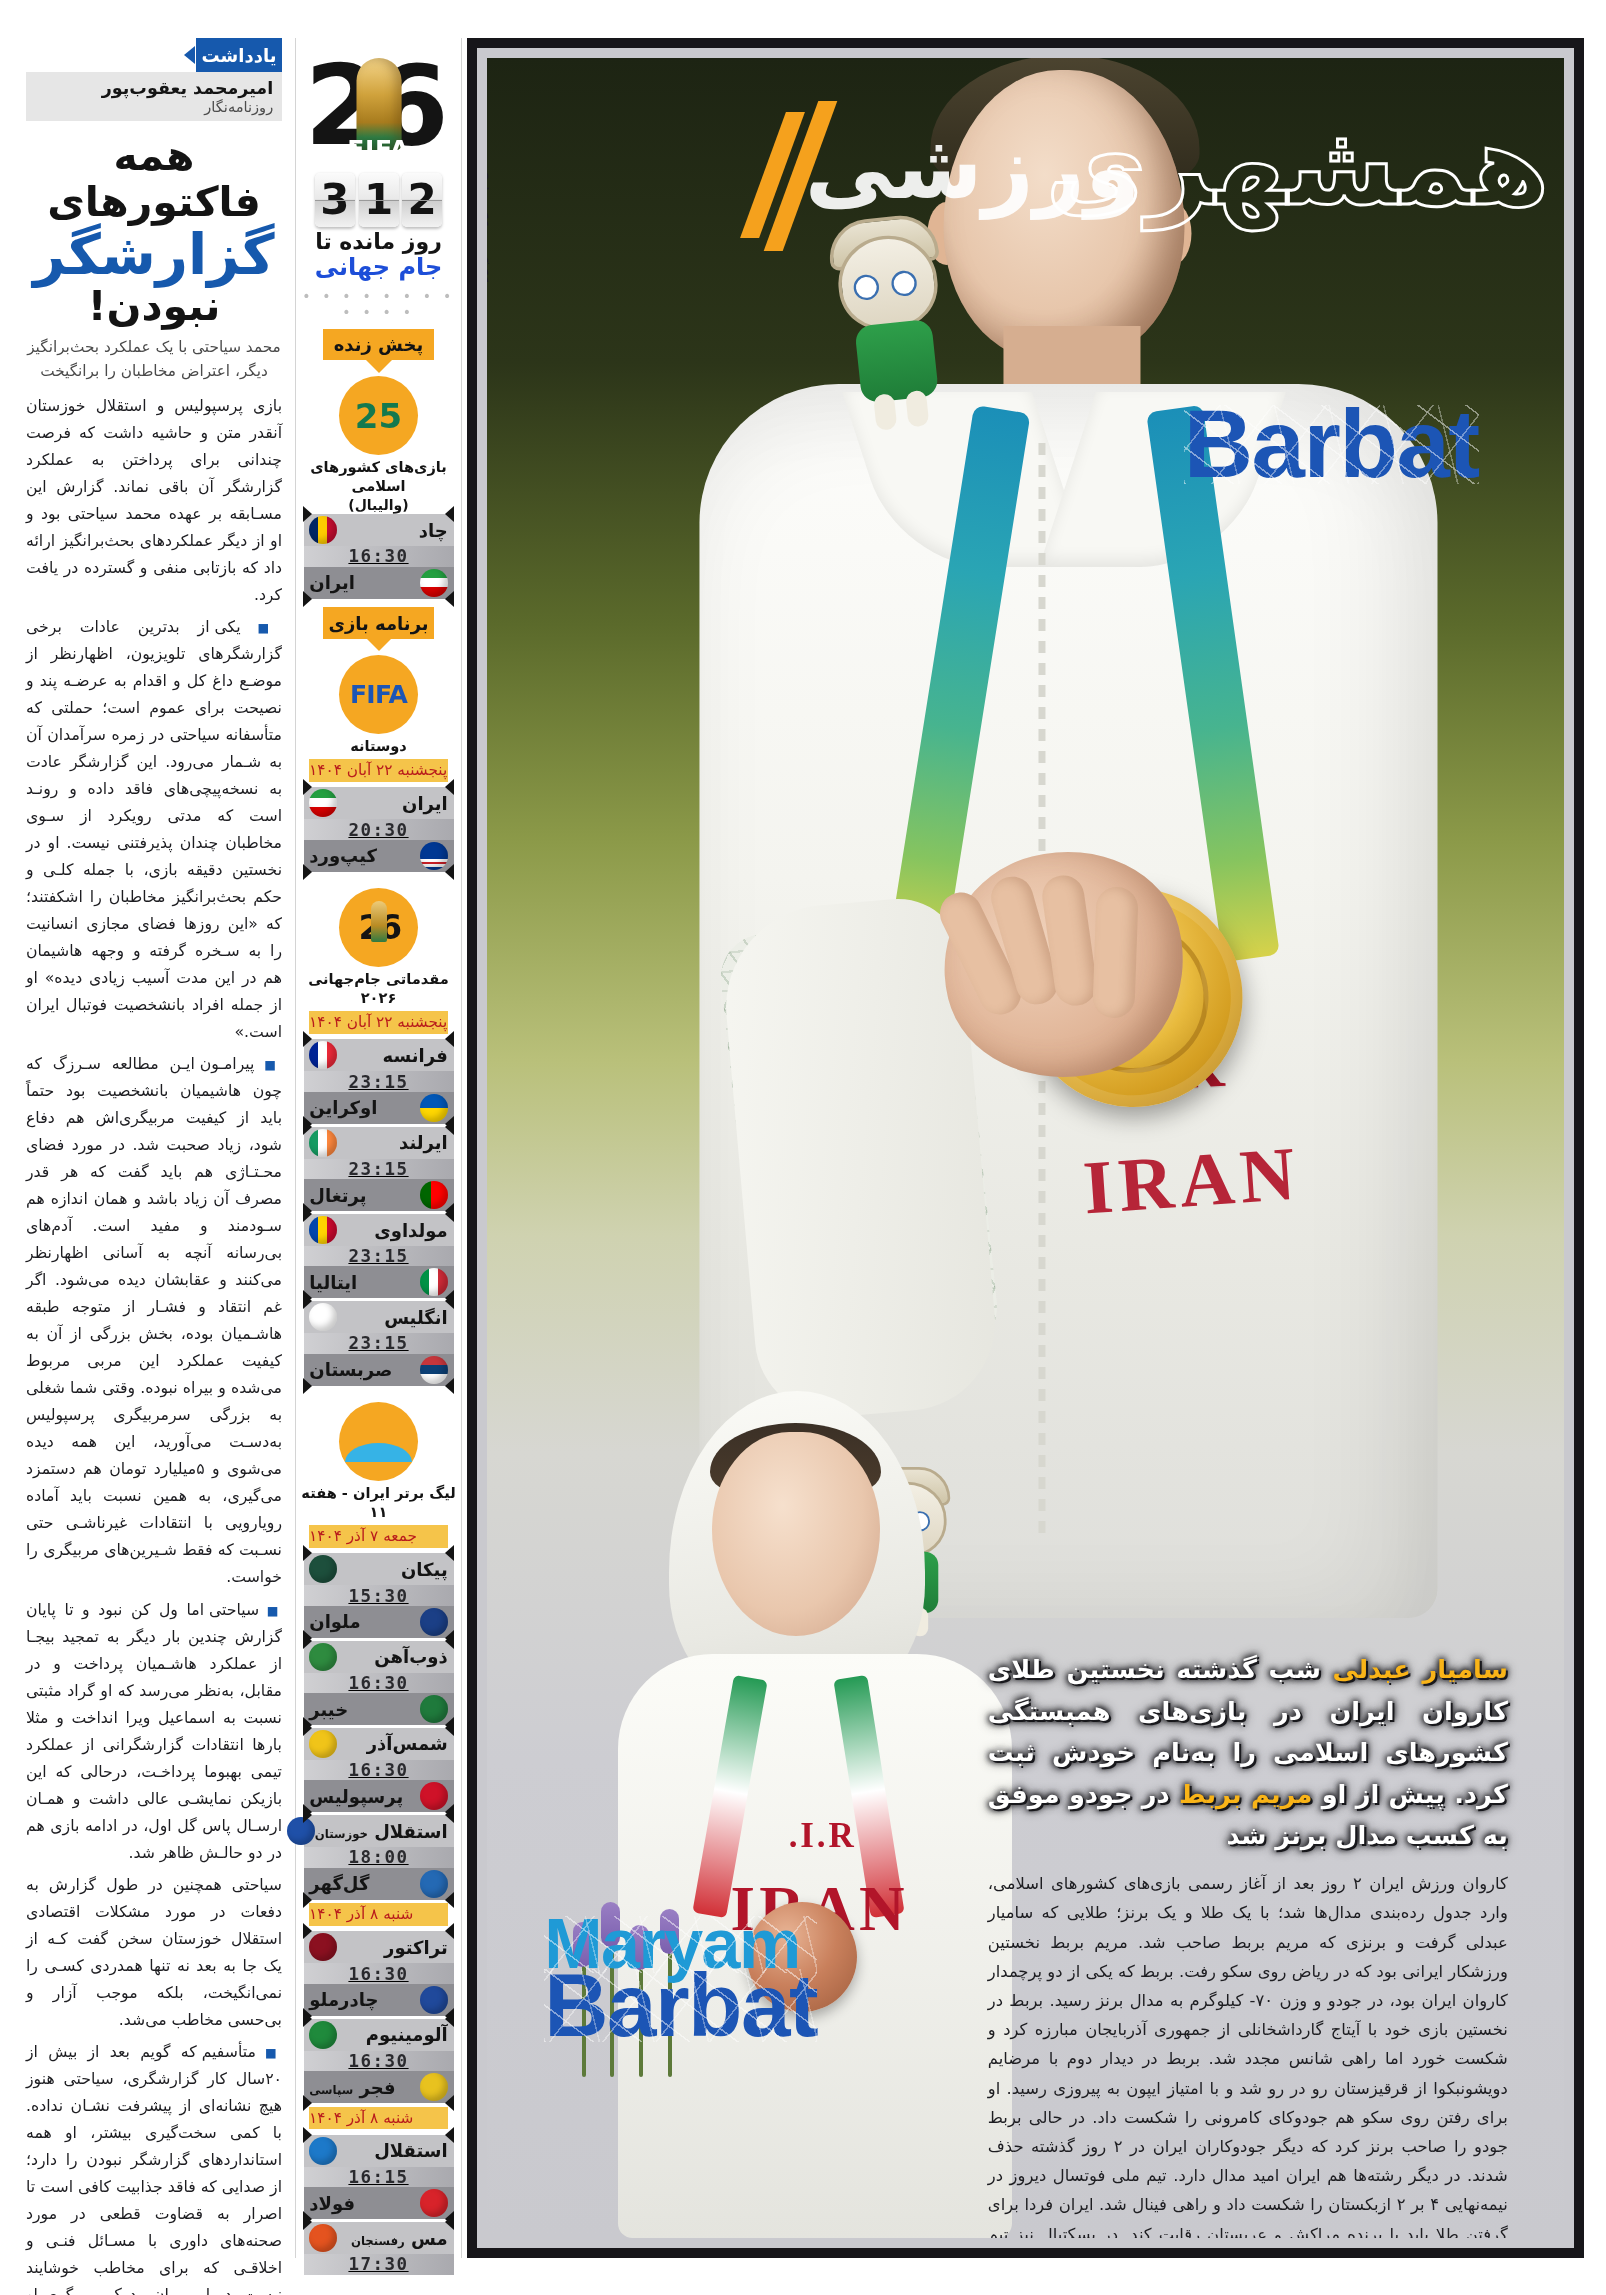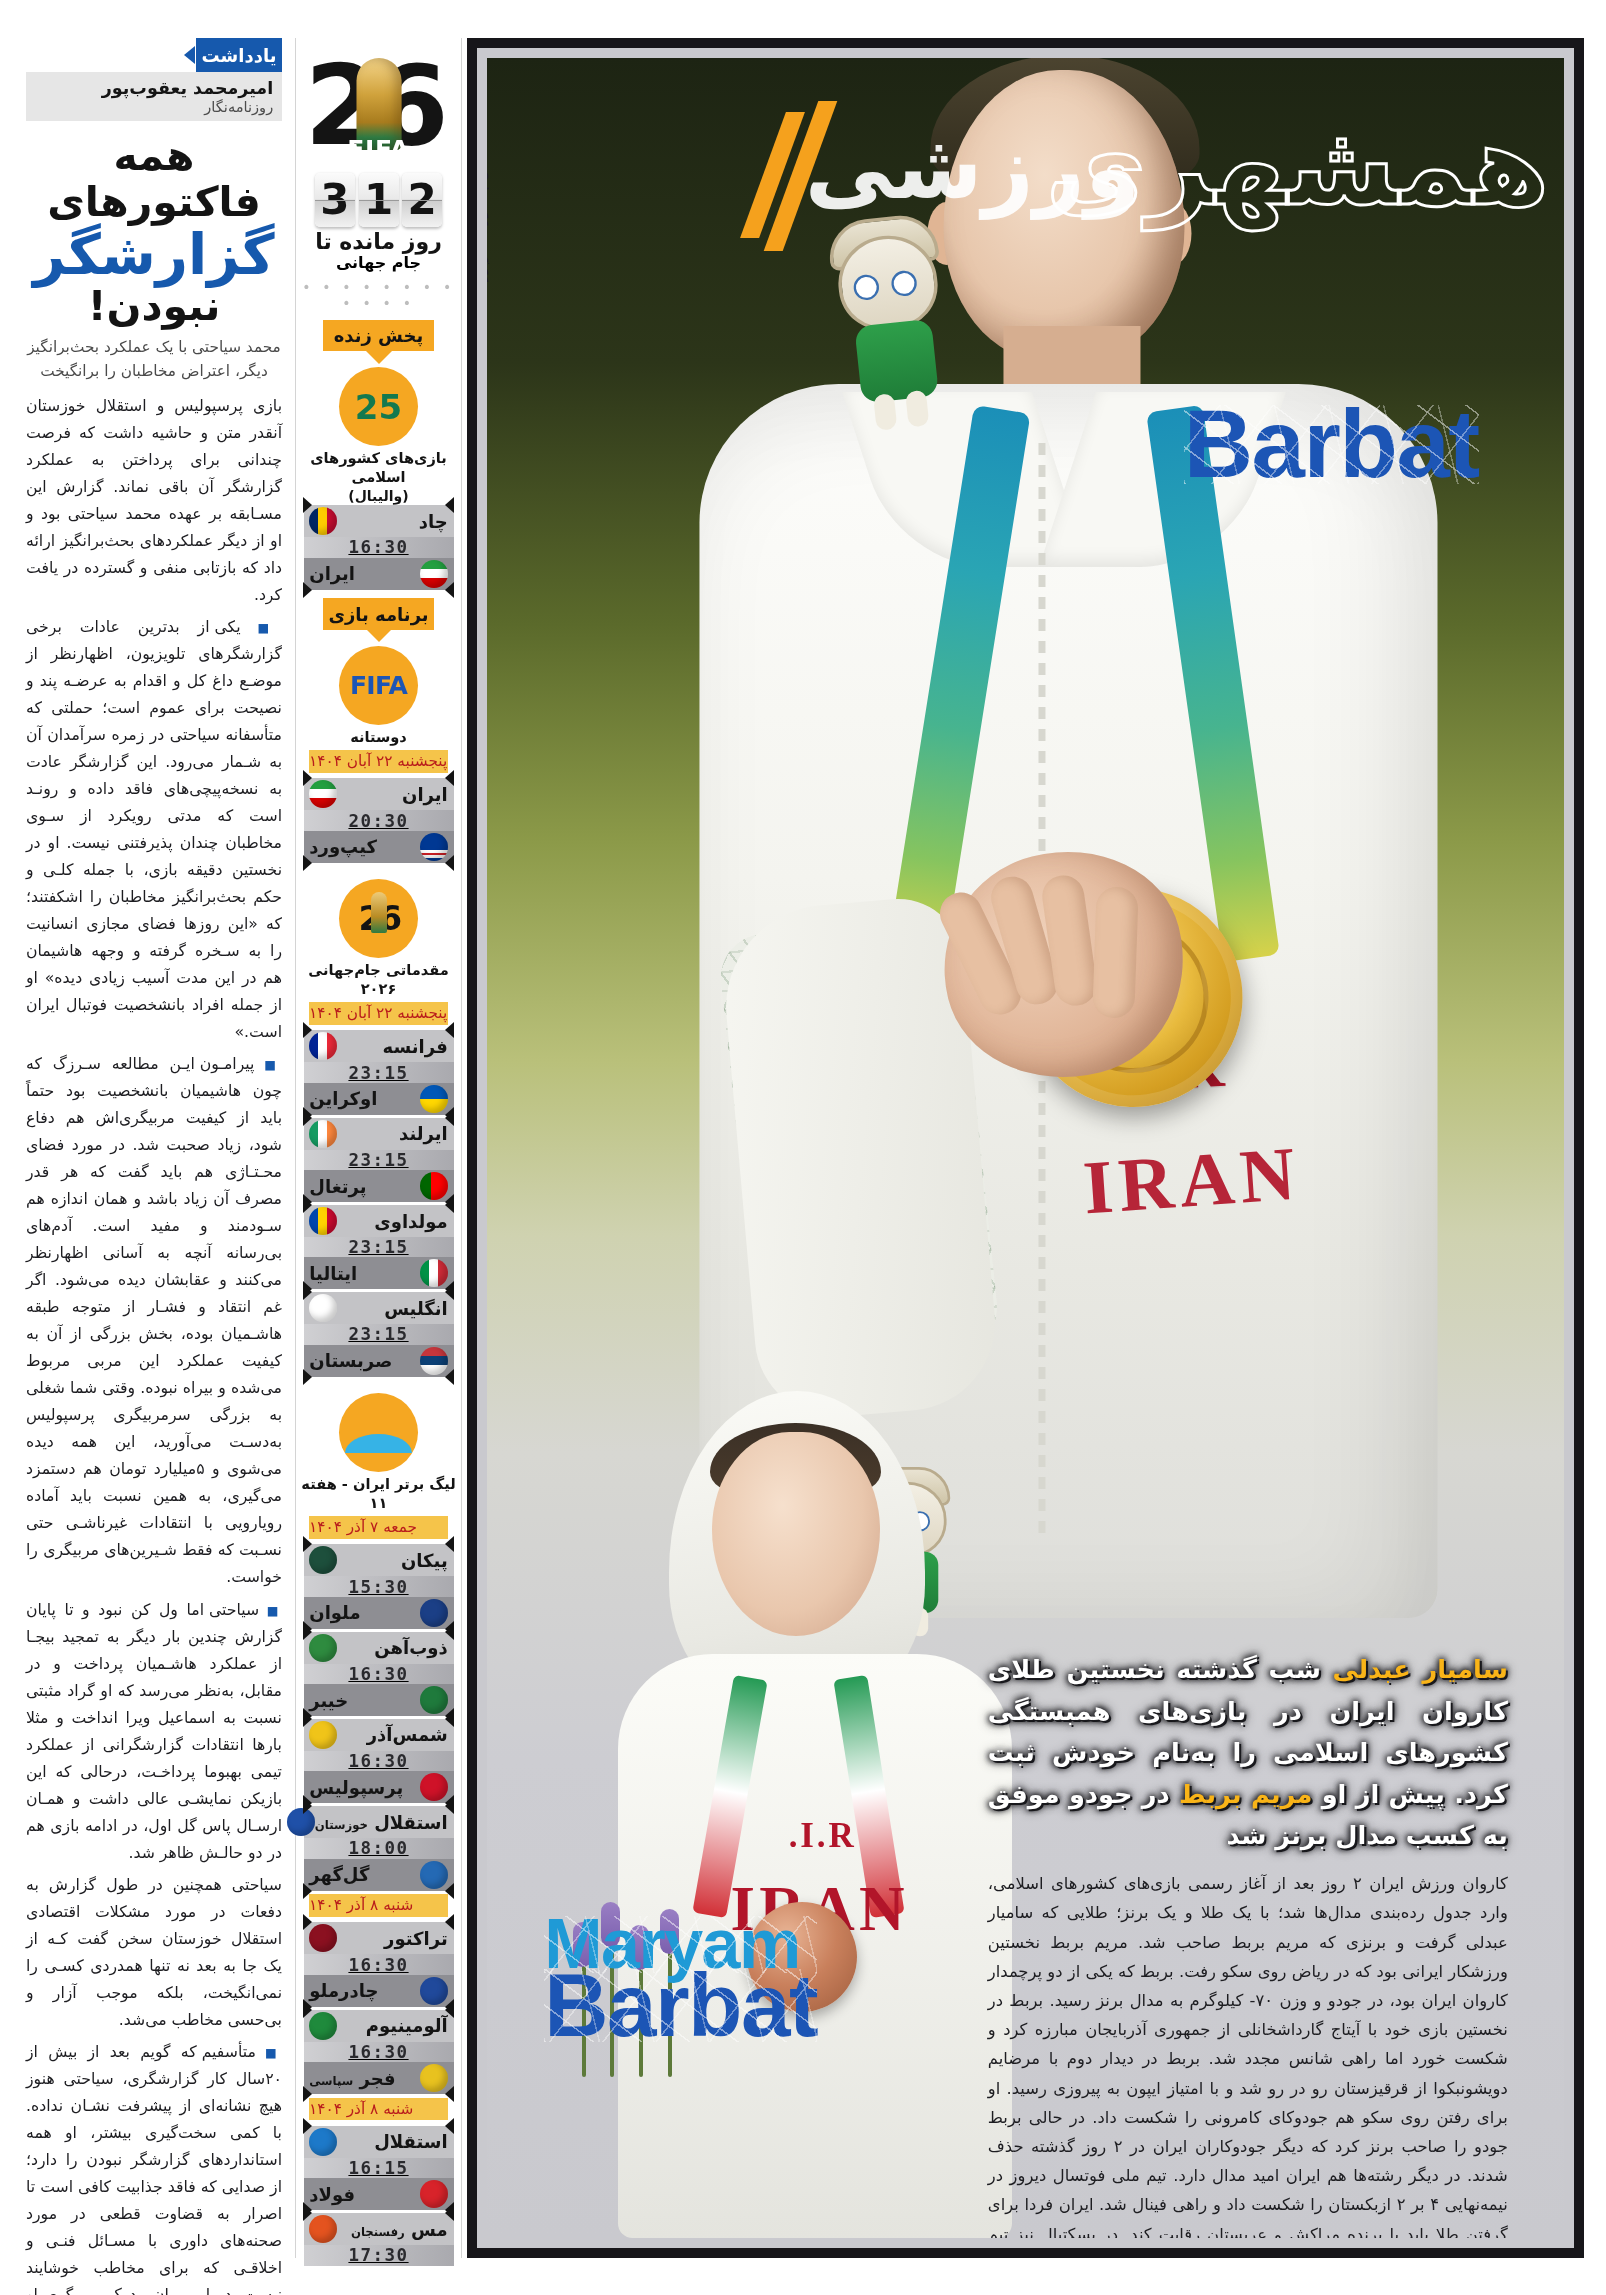--- a/index.html
+++ b/index.html
@@ -242,21 +242,21 @@
   .fifa26-mark .fifaword { position:absolute; left:0; right:0; bottom:4.4px; font-size:25px; font-weight:bold;
       color:#fff; letter-spacing:0.7px; }
   .flipcount { display:flex; justify-content:center; gap:3.7px; margin:4.4px 0 2.9px; }
   .flip { position:relative; width:40px; height:54px; border-radius:5.1px;
      background:linear-gradient(180deg,#fbfbfb 0%,#e9e9e9 48%,#cfcfcf 52%,#f2f2f2 100%);
      box-shadow:0 1.5px 2.9px rgba(0,0,0,.25); }
   .flip span { position:absolute; inset:0; display:flex; align-items:center; justify-content:center;
      font-size:42px; font-weight:bold; color:#141414; font-family:"DejaVu Sans",sans-serif; }
   .flip::after { content:""; position:absolute; left:0; right:0; top:50%; height:1.5px; background:#9a9a9a; }
   .cd-line1 { font-size:22px; font-weight:bold; color:#141414; text-align:center; }
-  .cd-line2 { font-size:16px; font-weight:bold; color:#000000; text-align:center; margin-top:-1.5px; }
+  .cd-line2 { font-size:24px; font-weight:bold; color:#1d4ed8; text-align:center; margin-top:-1.5px; }
   .dots { text-align:center; letter-spacing:3.7px; color:#bdbdbd; font-size:14px; margin:7.3px 0 4.4px; }
 
   .sec-tag { position:relative; width:111px; margin:8.8px auto 4.4px; background:#f5a722; color:#141414;
      font-size:18px; font-weight:bold; text-align:center; padding:5.1px 0; }
   .sec-tag::after { content:""; position:absolute; left:50%; bottom:-12.4px; transform:translateX(-50%);
      border-left:13px solid transparent; border-right:13px solid transparent; border-top:13px solid #f5a722; }
   .comp-logo { width:79px; height:79px; margin:16px auto 2.9px; border-radius:50%;
      display:flex; align-items:center; justify-content:center; font-weight:bold; }
   .comp-isg { background:#f5a722; color:#14794f; font-size:34px; }
   .comp-fifa { background:#f5a722; color:#1c55b5; font-size:25px; letter-spacing:-0.7px; }

